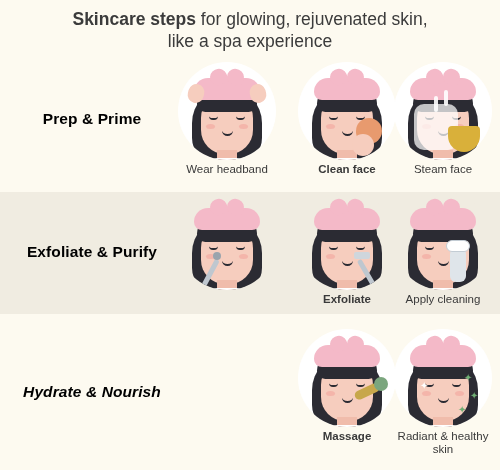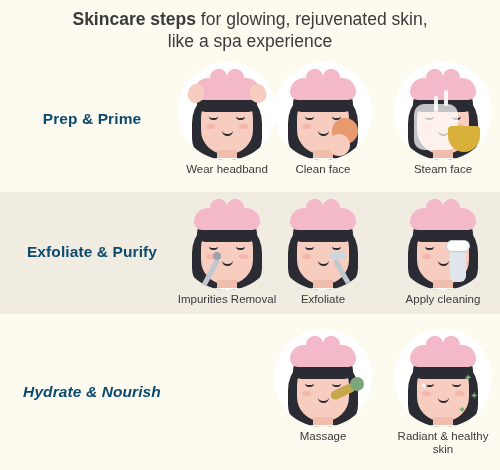--- a/index.html
+++ b/index.html
@@ -28,36 +28,36 @@
   .band-2 { top: 192px; height: 122px; background: #f0ece1; }
   .band-3 { top: 329px; height: 141px; background: #fdfaf0; }
 
   .band-label {
     position: absolute;
     left: 12px;
     width: 160px;
     text-align: center;
     font-size: 15.5px;
     font-weight: 700;
-    color: #0c4a6e;
+    color: #000000;
     letter-spacing: .1px;
   }
   .band-1 .band-label { top: 48px; }
   .band-2 .band-label { top: 51px; }
   .band-3 .band-label { top: 54px; font-style: italic; }
 
   
   .steps { position: absolute; left: 168px; top: 0; width: 332px; height: 100%; }
   .step {
     position: absolute;
     width: 110px;
     text-align: center;
   }
   .step-1 { left: 4px; }
-  .step-2 { left: 100px; }
+  .step-2 { left: 124px; font-weight: bold; }
   .step-3 { left: 220px; }
 
   .avatar {
     position: relative;
     width: 98px; height: 98px;
     margin: 0 auto;
     border-radius: 50%;
     overflow: hidden;
     background: #ffffff;
   }
@@ -339,21 +339,20 @@
           <div class="eye eye-l"></div>
             <div class="eye eye-r"></div>
           <div class="cheek cheek-l"></div>
             <div class="cheek cheek-r"></div>
           <div class="mouth"></div>
           <div class="neck"></div>
             <div class="shoulders"></div>
           <div class="tool-stick" style="left:30px; top:66px; transform:rotate(28deg);"></div>
           <div class="tool-tip" style="left:35px; top:60px;"></div>
         </div>
-        <div class="caption">Impurities Removal</div>
       </div>
 
       <div class="step step-2">
         <div class="avatar">
           <div class="hair-back"></div>
           <div class="face"></div>
           <div class="fringe"></div>
           <div class="headband"></div>
           <div class="eye eye-l"></div>
             <div class="eye eye-r"></div>

